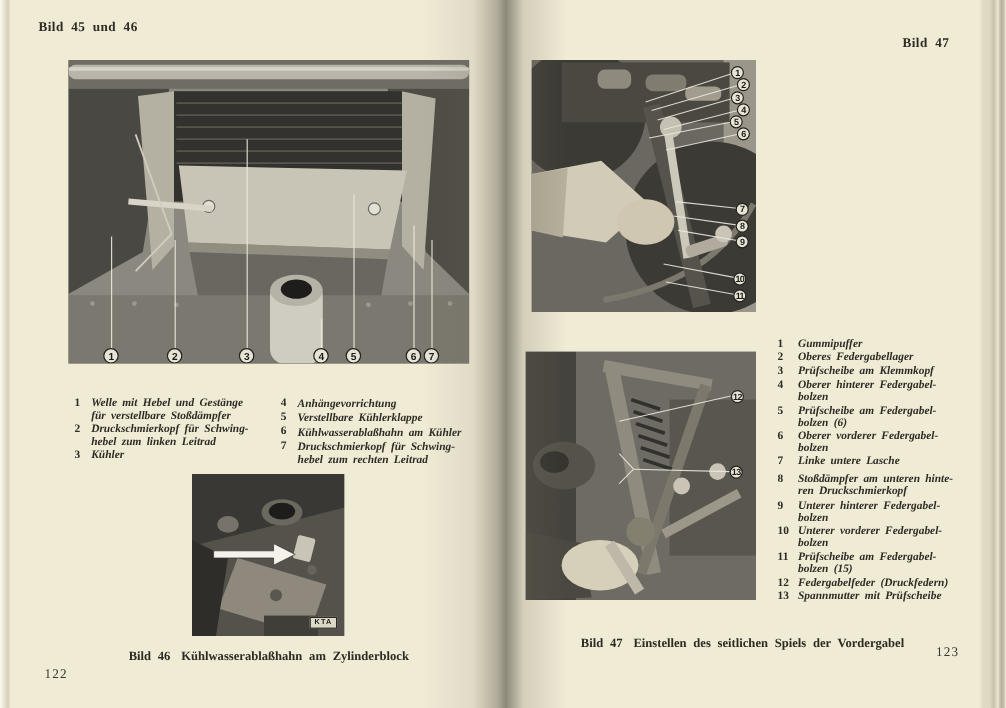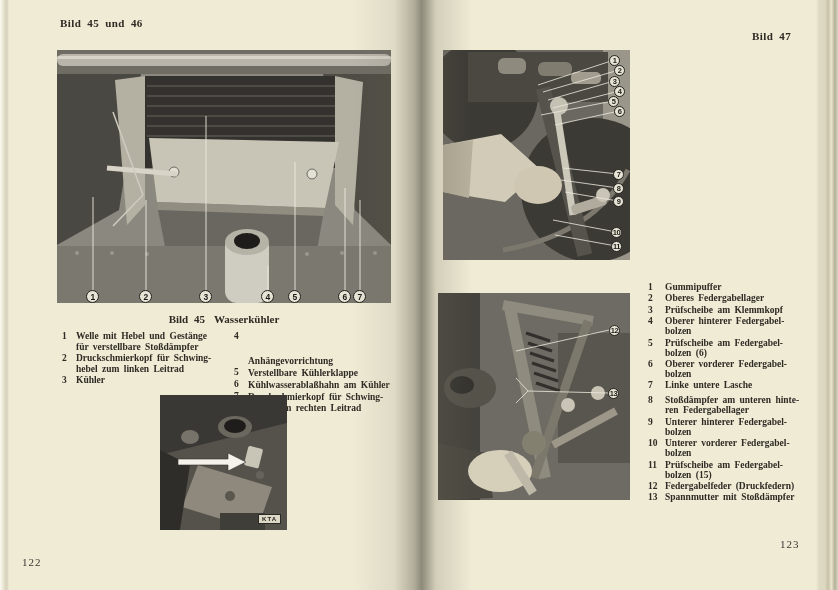--- a/index.html
+++ b/index.html
@@ -15,21 +15,21 @@
     background:linear-gradient(90deg,rgba(0,0,0,0) 0,rgba(120,115,95,.15) 15%,#ddd8c0 40%,#c6c1a8 55%,#e9e4cc 70%,#b5b09a 85%,#d8d3bb 100%);}
   
   .hdr{font-weight:bold;font-size:11px;letter-spacing:.4px;word-spacing:3px;}
   .cap{font-weight:bold;font-size:11px;word-spacing:3px;}
   .cap .cap-label{margin-right:9px;}
   .pagenum{font-size:11px;letter-spacing:1px;color:#3a362f;}
   .leg{font-weight:bold;font-size:9.5px;word-spacing:2px;}
   .leg-item{display:flex;align-items:flex-start;}
   .leg-num{flex:0 0 14px;}
   .leg-num2{flex:0 0 17px;}
-  .leg-txt{flex:1;}
+  .leg-txt{flex:1;font-style:italic;}
   .leg-line{white-space:nowrap;line-height:11px;}
   .rleg .leg-line{line-height:10px;}
   .rleg .leg-item{margin-bottom:1.4px;}
   .rleg .gap-before{margin-top:5px;}
   
   .photo{position:absolute;overflow:hidden;background:#777;}
   .photo svg{display:block;}
   
   .co{position:absolute;width:11px;height:11px;border-radius:50%;
       background:#e7e3d5;border:1px solid #23221f;box-sizing:border-box;
@@ -40,21 +40,21 @@
   
   .badge{position:absolute;background:#ddd8c6;border:1px solid #2a2925;color:#1d1c19;
          font-family:"Liberation Sans",sans-serif;font-weight:bold;font-size:6px;
          padding:1px 3px;letter-spacing:1px;z-index:4;}
 </style>
 </head>
 <body>
 
 <div id="canvas">
 
-  <div class="abs hdr" style="left:60px;top:17px;">Bild 45 und 46</div>
+  <div class="abs hdr" style="left:32px;top:17px;">Bild 45 und 46</div>
 
   <div class="photo" style="left:57px;top:50px;width:334px;height:253px;">
     <svg width="334" height="253" viewBox="0 0 334 253">
       <rect width="334" height="253" fill="#8b8880"></rect>
       <rect y="0" width="334" height="24" fill="#6f6c64"></rect>
       <rect y="4" width="334" height="12" rx="6" fill="#b9b5aa"></rect>
       <rect y="6" width="334" height="3" rx="1.5" fill="#d6d3c8"></rect>
       <polygon points="0,24 84,24 62,160 0,195" fill="#4a4842"></polygon>
       <polygon points="266,24 334,24 334,195 298,160" fill="#4e4c44"></polygon>
       <rect x="88" y="26" width="192" height="92" fill="#33322e"></rect>
@@ -100,23 +100,20 @@
     </svg>
     <span class="co co-lg" style="left:29px;top:240px;">1</span>
     <span class="co co-lg" style="left:82px;top:240px;">2</span>
     <span class="co co-lg" style="left:142px;top:240px;">3</span>
     <span class="co co-lg" style="left:204px;top:240px;">4</span>
     <span class="co co-lg" style="left:231px;top:240px;">5</span>
     <span class="co co-lg" style="left:281px;top:240px;">6</span>
     <span class="co co-lg" style="left:296px;top:240px;">7</span>
   </div>
 
-  <div class="abs cap" style="left:57px;top:313px;width:334px;text-align:center;">
-    <span class="cap-label">Bild 45</span><span>Wasserkühler</span>
-  </div>
 
   <div class="abs leg" style="left:62px;top:331px;width:332px;display:flex;">
     <div style="flex:0 0 172px;">
       <div class="leg-item">
         <span class="leg-num">1</span>
         <span class="leg-txt">
             <div class="leg-line">Welle mit Hebel und Gestänge</div>
             <div class="leg-line">für verstellbare Stoßdämpfer</div>
           </span>
       </div>
@@ -131,21 +128,21 @@
         <span class="leg-num">3</span>
         <span class="leg-txt">
             <div class="leg-line">Kühler</div>
           </span>
       </div>
     </div>
     <div style="flex:1;">
       <div class="leg-item">
         <span class="leg-num">4</span>
         <span class="leg-txt">
-            <div class="leg-line" style="line-height:12px;margin-top:24px;">Anhängevorrichtung</div>
+            <div class="leg-line" style="line-height:12px;">Anhängevorrichtung</div>
           </span>
       </div>
       <div class="leg-item">
         <span class="leg-num">5</span>
         <span class="leg-txt">
             <div class="leg-line" style="line-height:12px;">Verstellbare Kühlerklappe</div>
           </span>
       </div>
       <div class="leg-item">
         <span class="leg-num">6</span>
@@ -174,22 +171,25 @@
       <polygon points="0,55 30,70 20,135 0,135" fill="#2e2d2a"></polygon>
       <rect x="86" y="52" width="15" height="20" rx="2" fill="#c8c4b6" transform="rotate(14 93 62)"></rect>
       <circle cx="70" cy="101" r="5" fill="#5a574f"></circle>
       <circle cx="100" cy="80" r="4" fill="#67635a"></circle>
       <polygon points="18,64 68,64 68,58 86,67 68,76 68,70 18,70" fill="#f4f2ea" stroke="#33312c" stroke-width="0.6"></polygon>
       <rect x="60" y="118" width="45" height="17" fill="#403e39"></rect>
     </svg>
     <span class="badge" style="right:6px;bottom:6px;">KTA</span>
   </div>
 
-
-  <div class="abs pagenum" style="left:22px;top:556px;">122</div>
+  <div class="abs cap" style="left:52px;top:542px;width:344px;text-align:center;font-size:10.5px;">
+    <span class="cap-label">Bild 46</span><span>Kühlwasserablaßhahn am Zylinderblock</span>
+  </div>
+
+  <div class="abs pagenum" style="left:37px;top:556px;">122</div>
 
   <div class="abs hdr" style="left:752px;top:30px;">Bild 47</div>
 
   <div class="photo" style="left:443px;top:50px;width:187px;height:210px;">
     <svg width="187" height="210" viewBox="0 0 187 210">
       <rect width="187" height="210" fill="#6b6862"></rect>
       <rect x="160" width="27" height="210" fill="#9b968a"></rect>
       <circle cx="40" cy="45" r="55" fill="#3c3a35"></circle>
       <rect x="25" y="2" width="140" height="50" fill="#4a4840"></rect>
       <rect x="55" y="8" width="28" height="16" rx="6" fill="#8f8a7e"></rect>
@@ -311,21 +311,21 @@
     <div class="leg-item">
       <span class="leg-num2">7</span>
       <span class="leg-txt">
           <div class="leg-line">Linke untere Lasche</div>
         </span>
     </div>
     <div class="leg-item gap-before">
       <span class="leg-num2">8</span>
       <span class="leg-txt">
           <div class="leg-line">Stoßdämpfer am unteren hinte-</div>
-          <div class="leg-line">ren Federgabellager</div>
+          <div class="leg-line">ren Druckschmierkopf</div>
         </span>
     </div>
     <div class="leg-item">
       <span class="leg-num2">9</span>
       <span class="leg-txt">
           <div class="leg-line">Unterer hinterer Federgabel-</div>
           <div class="leg-line">bolzen</div>
         </span>
     </div>
     <div class="leg-item">
@@ -344,24 +344,27 @@
     </div>
     <div class="leg-item">
       <span class="leg-num2">12</span>
       <span class="leg-txt">
           <div class="leg-line">Federgabelfeder (Druckfedern)</div>
         </span>
     </div>
     <div class="leg-item">
       <span class="leg-num2">13</span>
       <span class="leg-txt">
-          <div class="leg-line">Spannmutter mit Stoßdämpfer</div>
-        </span>
-    </div>
-  </div>
-
+          <div class="leg-line">Spannmutter mit Prüfscheibe</div>
+        </span>
+    </div>
+  </div>
+
+  <div class="abs cap" style="left:484px;top:531px;width:346px;font-size:10.5px;">
+    <span class="cap-label">Bild 47</span><span>Einstellen des seitlichen Spiels der Vordergabel</span>
+  </div>
 
   <div class="abs pagenum" style="left:780px;top:538px;">123</div>
 
   <div class="abs" id="left-edge"></div>
   <div class="abs" id="gutter"></div>
   <div class="abs" id="right-edge"></div>
 </div>
 
 </body></html>

